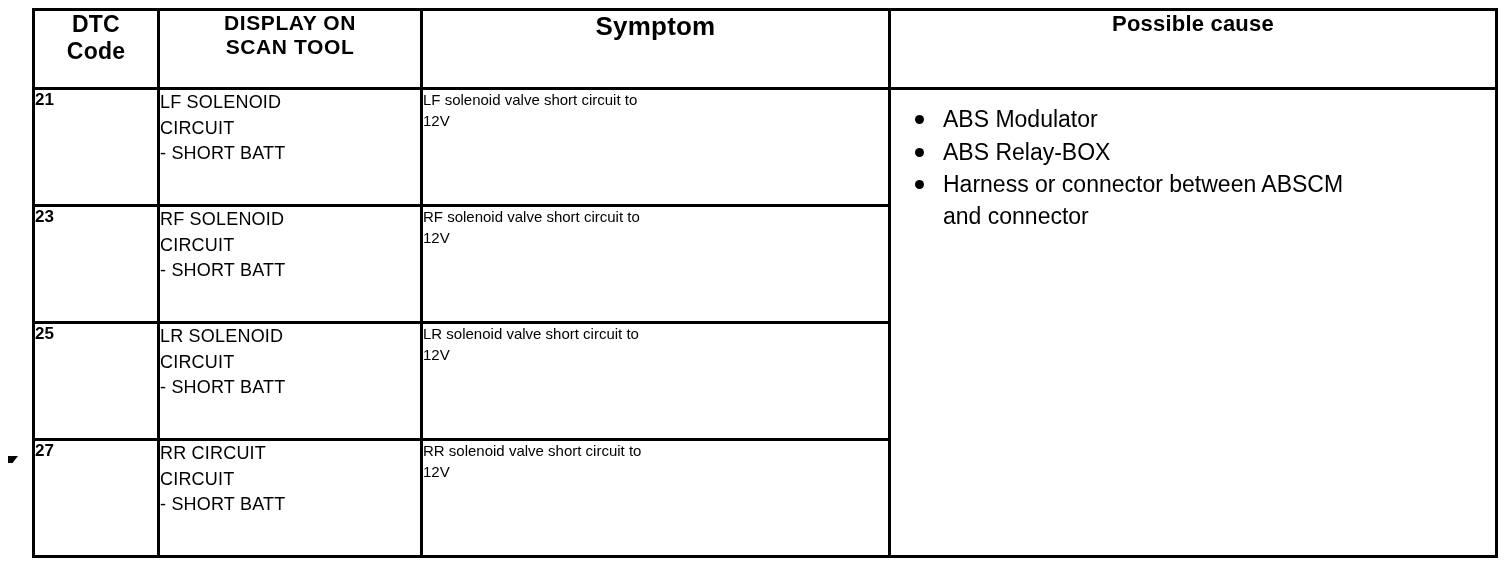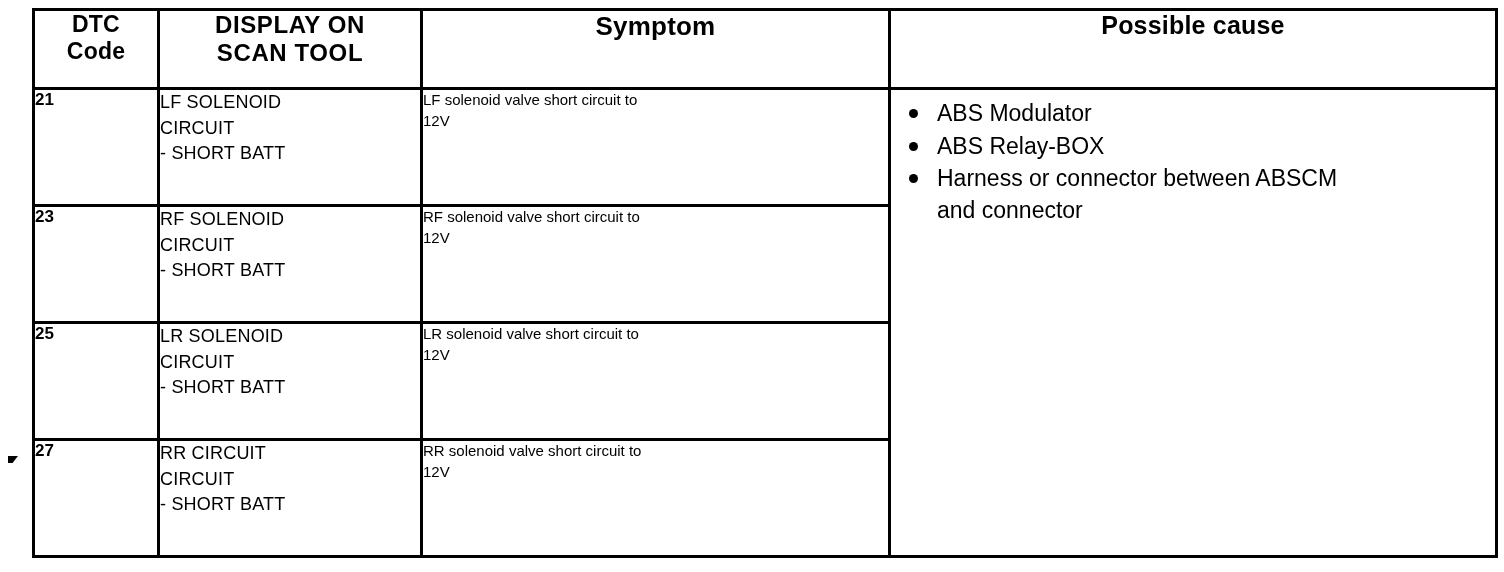--- a/index.html
+++ b/index.html
@@ -63,23 +63,23 @@
     height: 76px;
     text-align: center;
     vertical-align: middle;
     font-weight: bold;
     font-size: 23px;
     line-height: 1.16;
     letter-spacing: 0.2px;
   }
   .hdr-cell .line { display: block; }
   .hdr-code { font-size: 23px; }
-  .hdr-display { font-size: 24px; letter-spacing: 0.6px; margin-left: 12px; }
+  .hdr-display { font-size: 21px; letter-spacing: 0.6px; margin-left: 12px; }
   .hdr-symptom { font-size: 26px; }
-  .hdr-cause { font-size: 25px; }
+  .hdr-cause { font-size: 22px; }
 
   
   .cell-code {
     text-align: left;
     vertical-align: middle;
     font-size: 17px;
     font-weight: bold;
     height: 114px;
   }
 
@@ -100,21 +100,21 @@
   }
   .cell-symptom .line { display: block; }
 
   .cell-cause {
     vertical-align: top;
     padding: 10px 8px 8px 8px;
   }
 
   .cause-list {
     list-style: none;
-    margin: 4px;
+    margin: 10px;
     padding: 4px;
   }
   .cause-item {
     position: relative;
     padding-left: 38px;
     font-size: 23px;
     line-height: 1.38;
     margin: 0 0 1px 0;
   }
   .cause-item .bullet {

